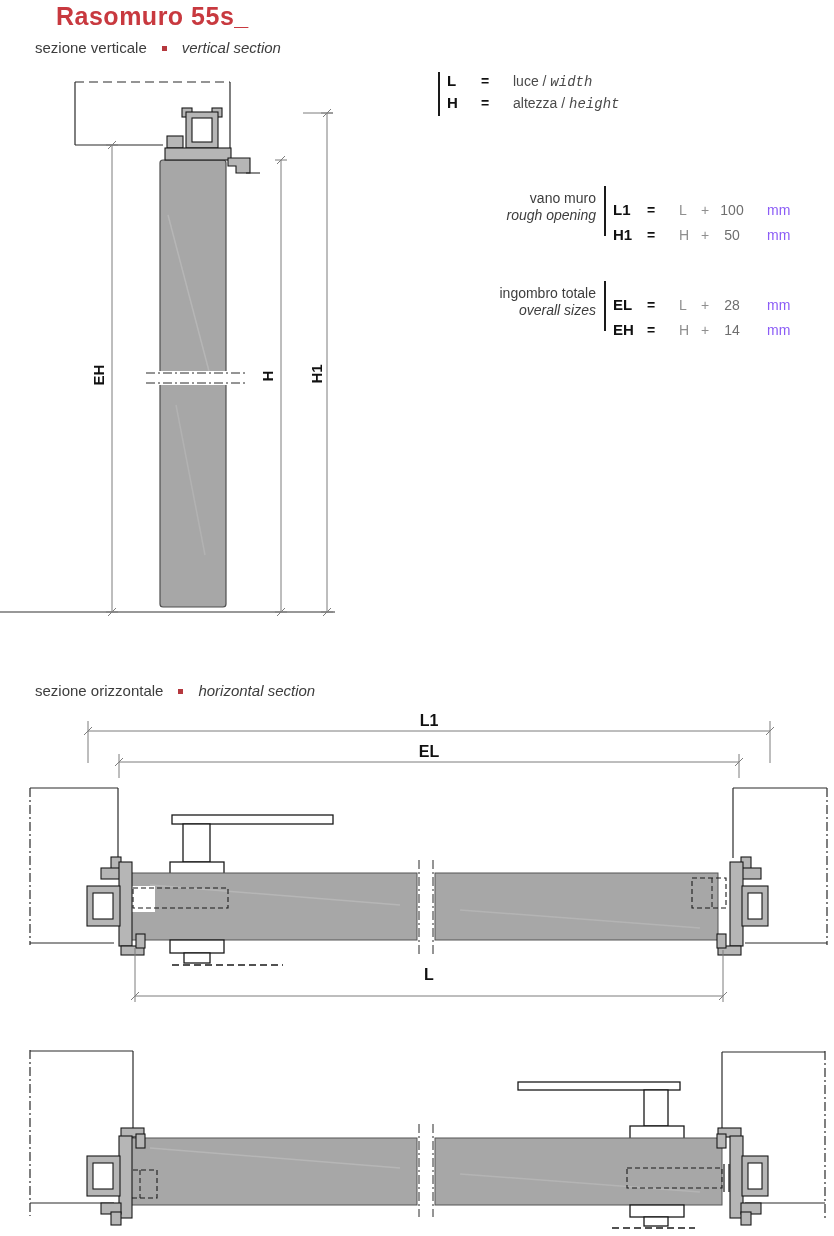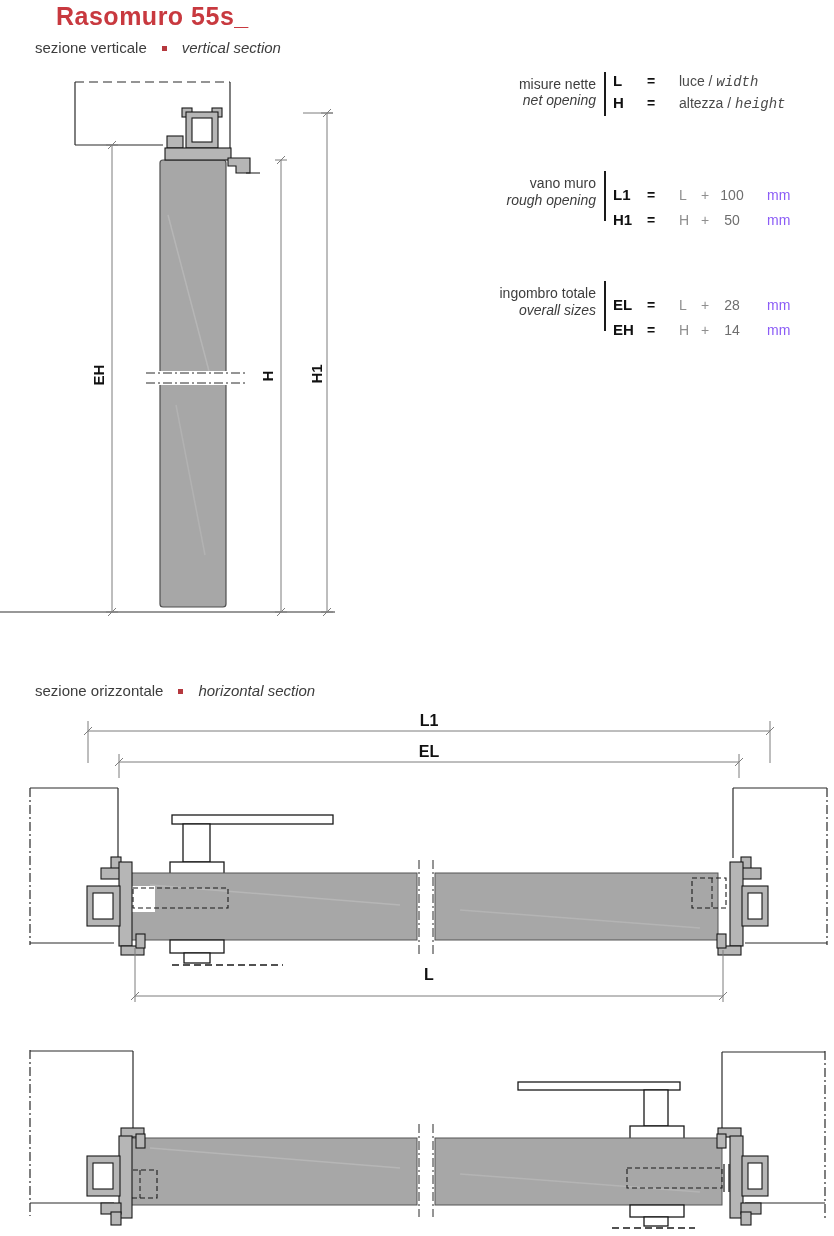--- a/index.html
+++ b/index.html
@@ -46,40 +46,36 @@
 
   <div class="title">Rasomuro 55s_</div>
 
   <div class="sec-label" style="top:39px;">
     <span>sezione verticale</span>
     <span class="bullet"></span>
     <span class="en">vertical section</span>
   </div>
 
   <div class="legend-block b1" style="top:72px;">
-    <div class="lg-labels">
-      <div>misure nette</div>
-      <div class="en">net opening</div>
-    </div>
     <div class="lg-divider"></div>
     <div class="lg-rows">
       <div class="lg-row">
         <span class="sym">L</span>
         <span class="eq">=</span>
         <span class="val"><span>luce /</span> <i>width</i></span>
       </div>
       <div class="lg-row">
         <span class="sym">H</span>
         <span class="eq">=</span>
         <span class="val"><span>altezza /</span> <i>height</i></span>
       </div>
     </div>
   </div>
 
-  <div class="legend-block b2" style="top:171px;">
+  <div class="legend-block b2" style="top:186px;">
     <div class="lg-labels">
       <div>vano muro</div>
       <div class="en">rough opening</div>
     </div>
     <div class="lg-divider"></div>
     <div class="lg-rows">
       <div class="lg-row">
         <span class="sym">L1</span>
         <span class="eq">=</span>
         <span class="f-var">L</span>

